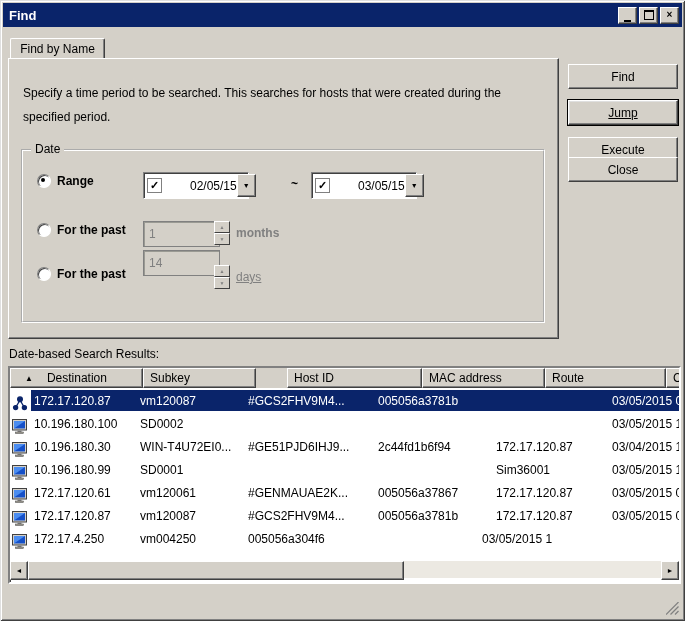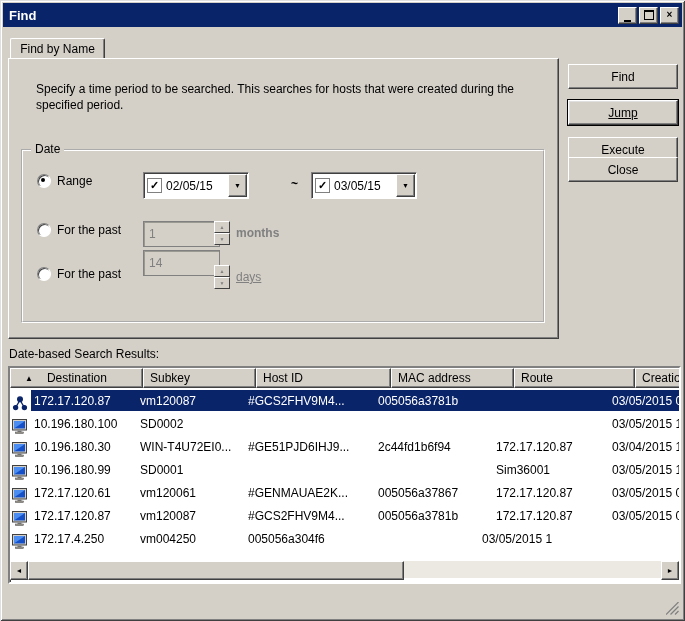--- a/index.html
+++ b/index.html
@@ -44,55 +44,55 @@
   .tab-active   { left:103px; top:34px; width:101px; height:25px; z-index:3; }
   
   .panel {
     position:absolute; left:8px; top:58px; width:549px; height:279px;
     background:#d4d0c8;
     border-top:1px solid #fff; border-left:1px solid #fff;
     border-right:1px solid #404040; border-bottom:1px solid #404040;
     box-shadow: inset -1px -1px 0 #808080;
     z-index:2;
   }
-  .desc { position:absolute; left:14px; top:22px; width:505px; line-height:16px;margin-left:13px; }
+  .desc { position:absolute; left:14px; top:22px; width:505px; line-height:24px; }
   .groupbox {
     position:absolute; left:12px; top:90px; width:520px; height:170px;
     border:2px groove #ffffff;
   }
   .groupbox-label {
     position:absolute; top:-9px; left:8px; background:#d4d0c8; padding:0 4px;
   }
   .radio-row { position:absolute; left:14px; display:flex; align-items:center; }
   .radio {
     width:12px; height:12px; border-radius:50%; background:#fff;
     border-top:1px solid #808080; border-left:1px solid #808080;
     border-right:1px solid #fff; border-bottom:1px solid #fff;
     box-shadow: inset 1px 1px 0 #404040;
     margin-right:6px; position:relative; flex:none;
   }
   .radio.checked::after {
     content:""; position:absolute; left:3px; top:3px; width:4px; height:4px;
     border-radius:50%; background:#000;
   }
-  .radio-label { font-weight:normal; }
+  .radio-label { font-weight:bold; }
   
   .datecombo {
     position:absolute; width:101px; height:25px; background:#fff;
     border-top:1px solid #808080; border-left:1px solid #808080;
     border-right:1px solid #fff; border-bottom:1px solid #fff;
     box-shadow: inset 1px 1px 0 #404040;
     display:flex; align-items:center; padding-left:3px;
   }
   .checkbox {
     width:13px; height:13px; background:#fff; border:1px solid #808080;
     display:flex; align-items:center; justify-content:center;
     font-size:11px; font-weight:bold; line-height:1; flex:none;
   }
-  .datevalue { flex:1; padding-left:4px; }
+  .datevalue { flex:1; padding-left:4px;margin-left:24px; }
   .dropbtn {
     width:17px; height:21px; background:#d4d0c8; margin-right:1px;
     border-top:1px solid #fff; border-left:1px solid #fff;
     border-right:1px solid #404040; border-bottom:1px solid #404040;
     box-shadow: inset -1px -1px 0 #808080;
     display:flex; align-items:center; justify-content:center;
     font-size:7px; flex:none;
   }
   .tilde { position:absolute; font-weight:bold; }
   
@@ -134,21 +134,21 @@
   }
   .thead { display:flex; height:20px; background:#d4d0c8; overflow:hidden; }
   .th {
     flex:none; background:#d4d0c8;
     border-top:1px solid #fff; border-left:1px solid #fff;
     border-right:1px solid #404040; border-bottom:1px solid #404040;
     box-shadow: inset -1px -1px 0 #808080;
     display:flex; align-items:center; padding-left:6px; overflow:hidden;
     white-space:nowrap;
   }
-  .w0{width:125px;} .w1{width:105px;} .w2{width:127px;} .w3{width:115px;} .w4{width:113px;} .w5{width:200px;}
+  .w0{width:125px;} .w1{width:105px;} .w2{width:127px;margin-left:31px;} .w3{width:115px;} .w4{width:113px;} .w5{width:200px;}
   .sort-arrow { font-size:8px; margin:0 14px 0 8px; }
   .rows { height:173px; overflow:hidden; background:#fff; }
   .trow { display:flex; align-items:flex-end; height:23px; white-space:nowrap; }
   .row-icon { width:19px; flex:none; display:flex; align-items:center; padding-left:2px; }
   .cells { flex:1; display:flex; align-items:center; height:21px; overflow:hidden; }
   .cells.selected { background:#0a246a; color:#fff; }
   .td { flex:none; overflow:hidden; padding-left:3px; }
   .c0{width:103px;} .c1{width:105px;} .c2{width:127px;} .c3{width:115px;} .c4{width:113px;} .c5{width:200px;}
   
   .hscroll { display:flex; height:17px; background:#ece9e2; }

